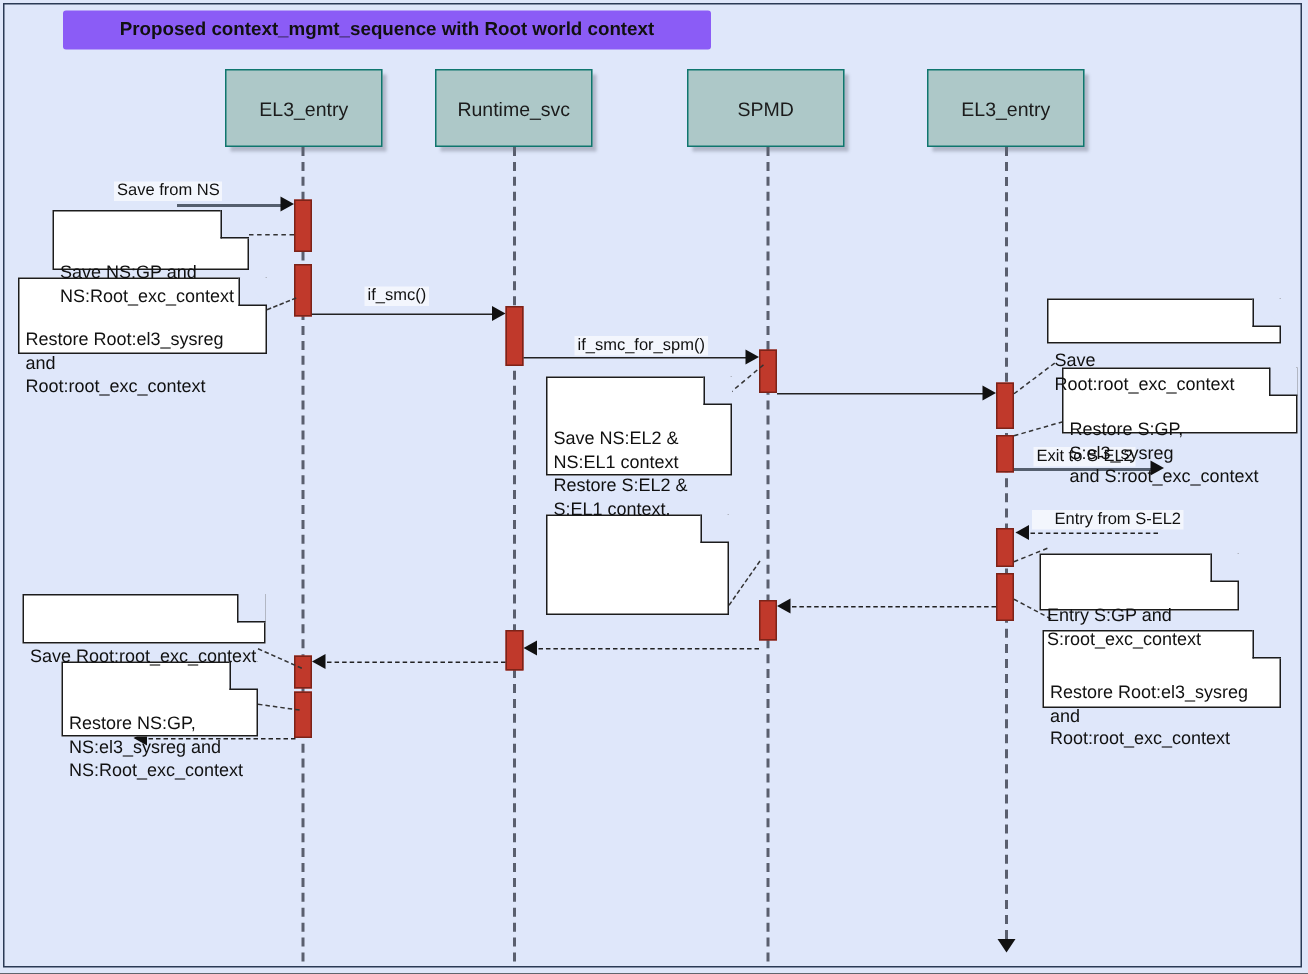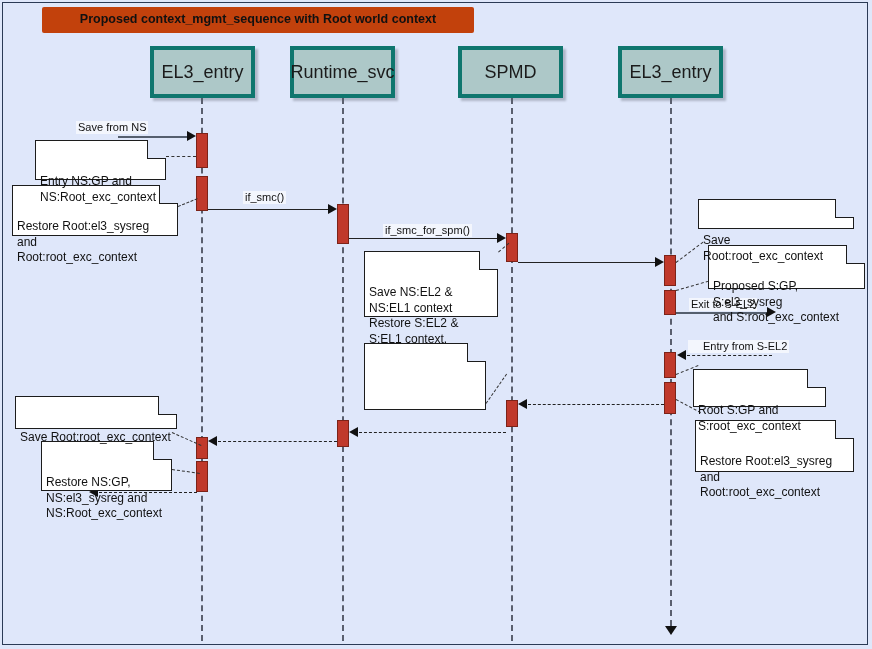--- a/index.html
+++ b/index.html
@@ -12,38 +12,38 @@
     overflow:hidden;
   }
   #frame{
     position:absolute;left:2px;top:2px;width:866px;height:643px;
     border:1px solid #2b3a55;
     box-sizing:border-box;
   }
   
   .title-banner{
     position:absolute;
-    background:#c2410c;
+    background:#8b5cf6;
     color:#111;
     font-size:12.5px;
     font-weight:bold;
     text-align:center;
     line-height:24px;
     border-radius:2px;
     white-space:nowrap;
   }
   
   .participant{
     position:absolute;
     background:#adc8c8;
-    border:4px solid #0f766e;
+    border:1px solid #0f766e;
     box-shadow:3px 3px 2px rgba(90,95,110,.35);
     box-sizing:border-box;
     text-align:center;
-    font-size:18px;
+    font-size:13px;
     color:#1b1b1b;
     display:flex;align-items:center;justify-content:center;
   }
   
   .lifeline{
     position:absolute;
     width:0;
     border-left:2px dashed #5a5f6e;
   }
   .lifeline-arrow{
@@ -212,53 +212,53 @@
   <div class="connector" style="left:676px;top:262px;width:34px;transform:rotate(-37deg);"></div>
   <div class="connector" style="left:676px;top:290px;width:34px;transform:rotate(-16deg);"></div>
   <div class="connector" style="left:676px;top:374px;width:24px;transform:rotate(-22deg);"></div>
   <div class="connector" style="left:676px;top:399px;width:28px;transform:rotate(28deg);"></div>
   <div class="connector" style="left:486px;top:403px;width:36px;transform:rotate(-55deg);"></div>
   <div class="connector" style="left:172px;top:432px;width:32px;transform:rotate(24deg);"></div>
   <div class="connector" style="left:172px;top:469px;width:28px;transform:rotate(8deg);"></div>
 
   <div class="note" style="left:35px;top:140px;width:131px;height:40px;">
     <span class="fold"></span>
-    <span class="note-body">Entry NS:GP and
+    <span class="note-body">Save NS:GP and
 NS:Root_exc_context</span>
   </div>
 
   <div class="note" style="left:12px;top:185px;width:166px;height:51px;">
     <span class="fold"></span>
     <span class="note-body">Restore Root:el3_sysreg
 and
 Root:root_exc_context</span>
   </div>
 
-  <div class="note" style="left:364px;top:251px;width:134px;height:66px;">
+  <div class="note" style="left:364px;top:251px;width:124px;height:66px;">
     <span class="fold"></span>
     <span class="note-body">Save NS:EL2 &amp;
 NS:EL1 context
 Restore S:EL2 &amp;
 S:EL1 context.</span>
   </div>
 
   <div class="note" style="left:698px;top:199px;width:156px;height:30px;">
     <span class="fold"></span>
     <span class="note-body">Save Root:root_exc_context</span>
   </div>
 
   <div class="note" style="left:708px;top:245px;width:157px;height:44px;">
     <span class="fold"></span>
-    <span class="note-body">Proposed S:GP, S:el3_sysreg
+    <span class="note-body">Restore S:GP, S:el3_sysreg
 and S:root_exc_context</span>
   </div>
 
   <div class="note" style="left:693px;top:369px;width:133px;height:38px;">
     <span class="fold"></span>
-    <span class="note-body">Root S:GP and
+    <span class="note-body">Entry S:GP and
 S:root_exc_context</span>
   </div>
 
   <div class="note" style="left:695px;top:420px;width:159px;height:52px;">
     <span class="fold"></span>
     <span class="note-body">Restore Root:el3_sysreg
 and
 Root:root_exc_context</span>
   </div>
 

